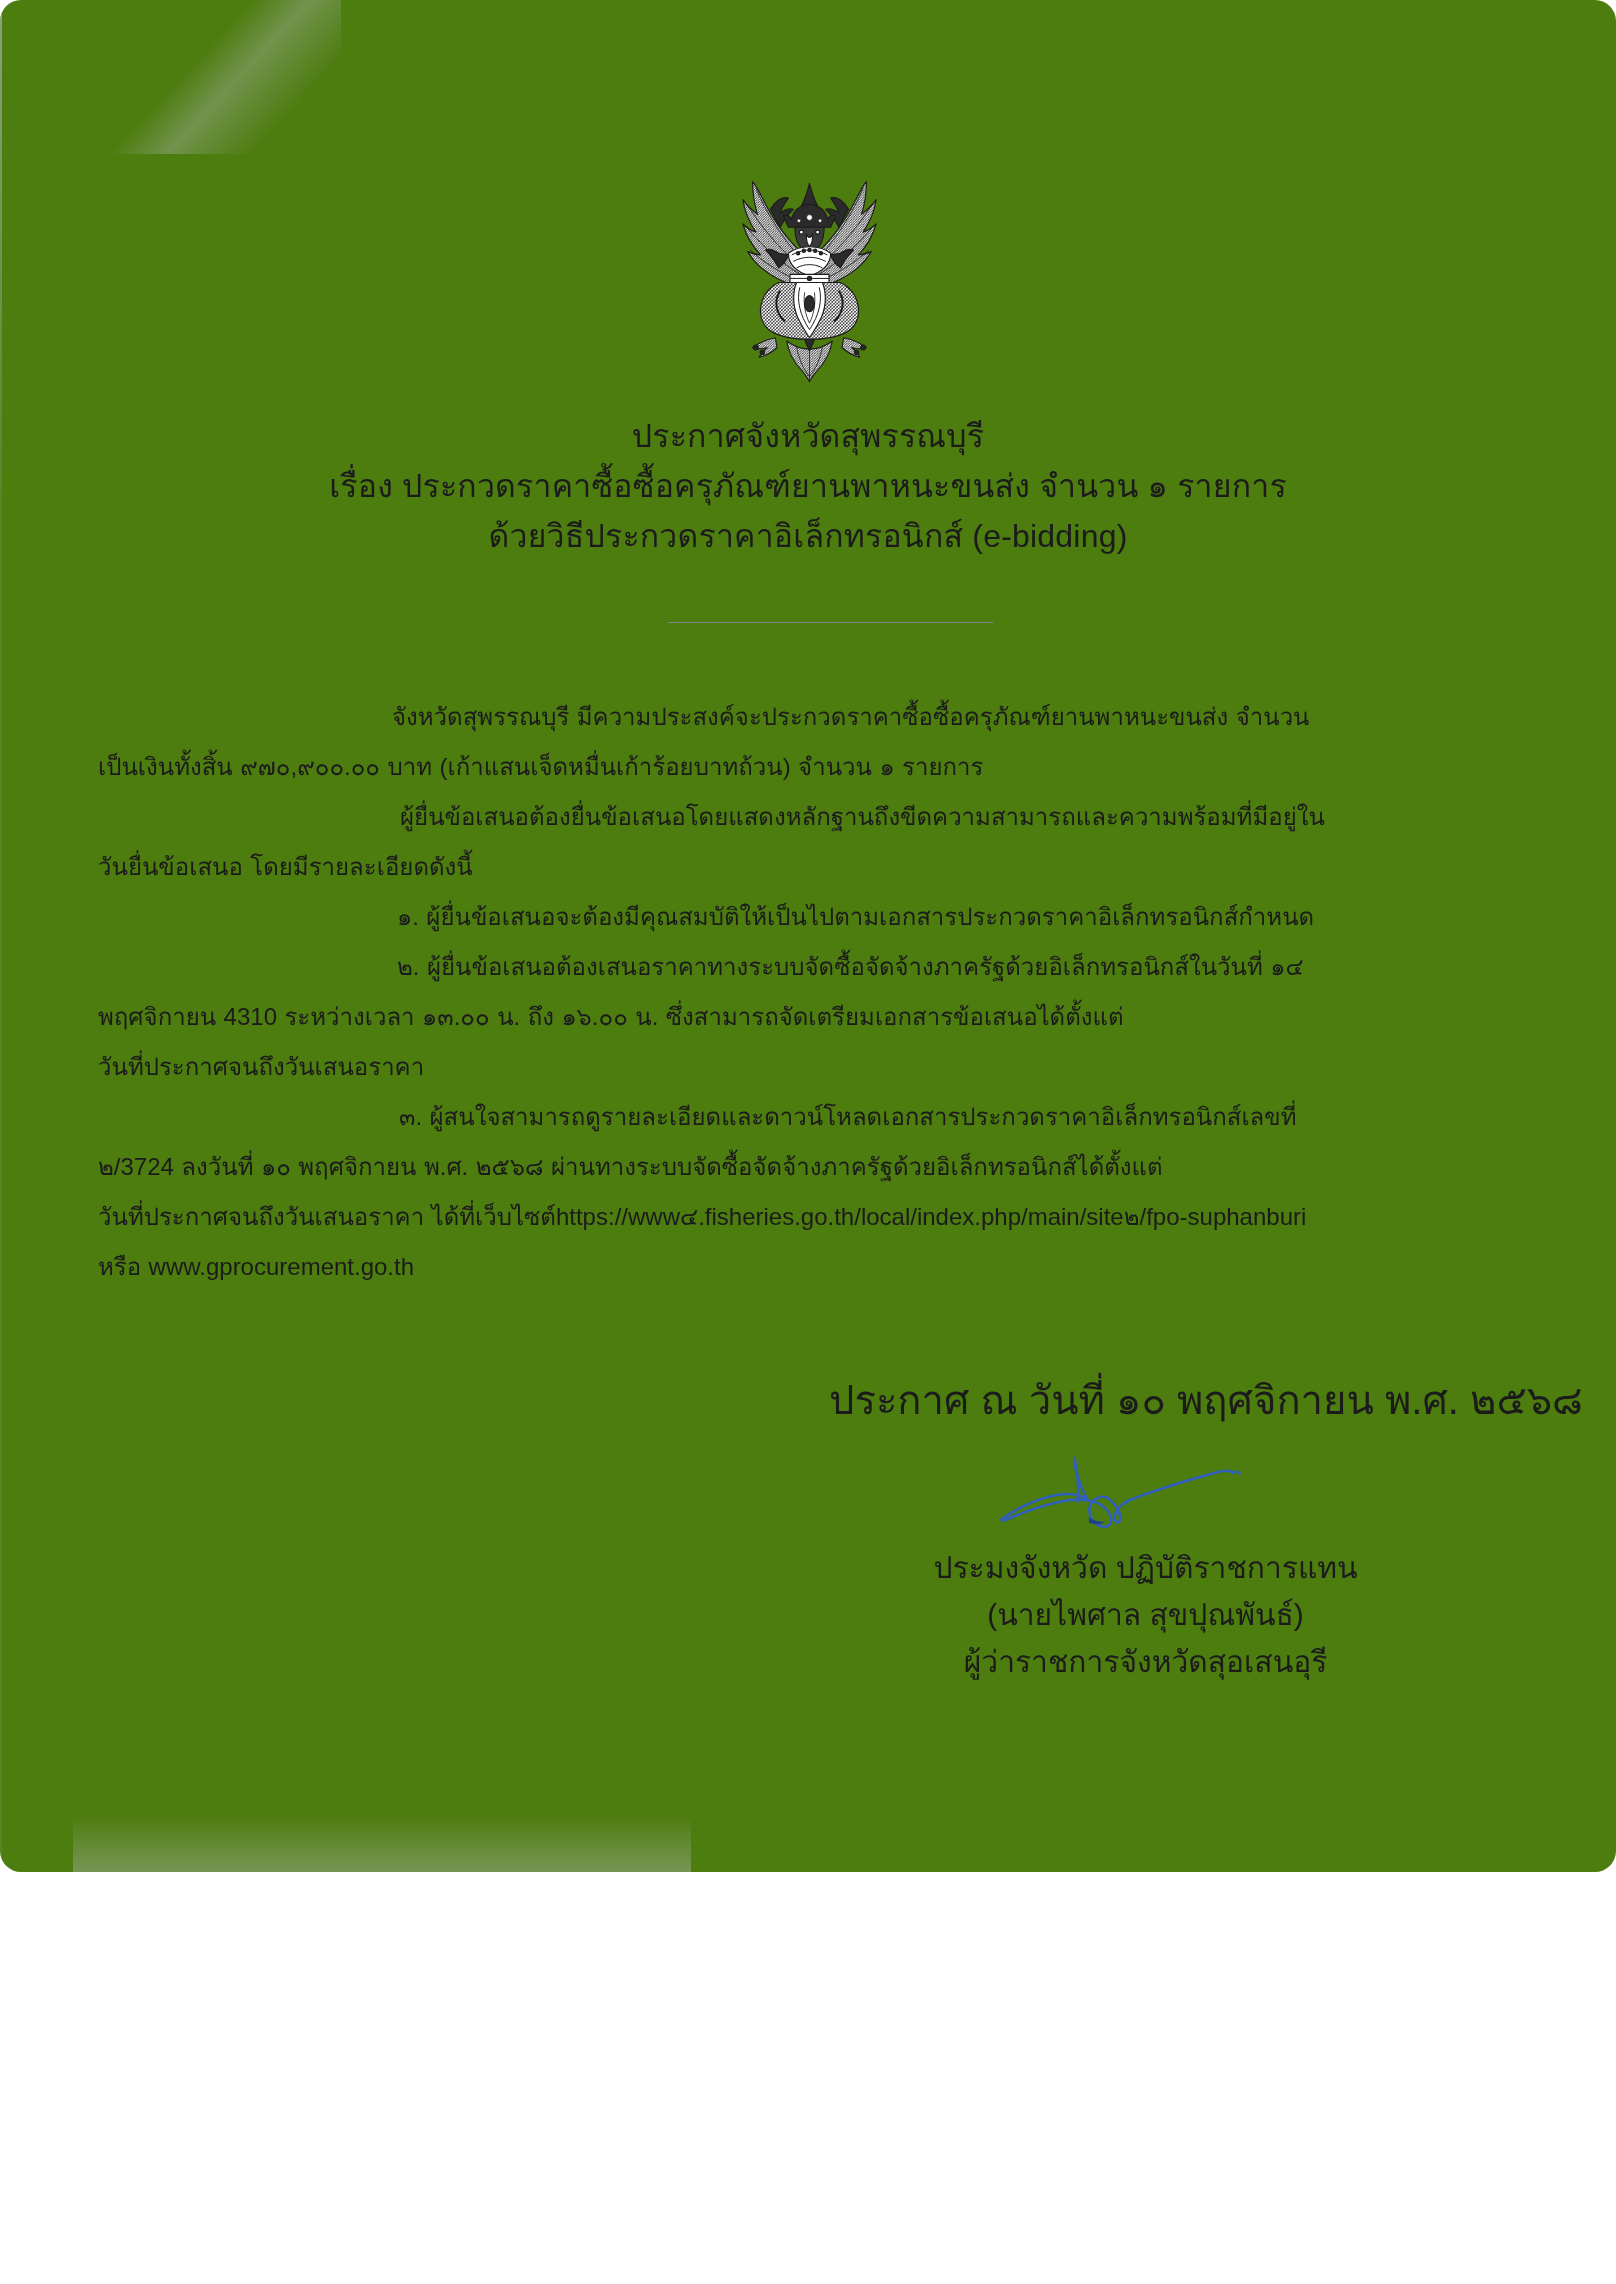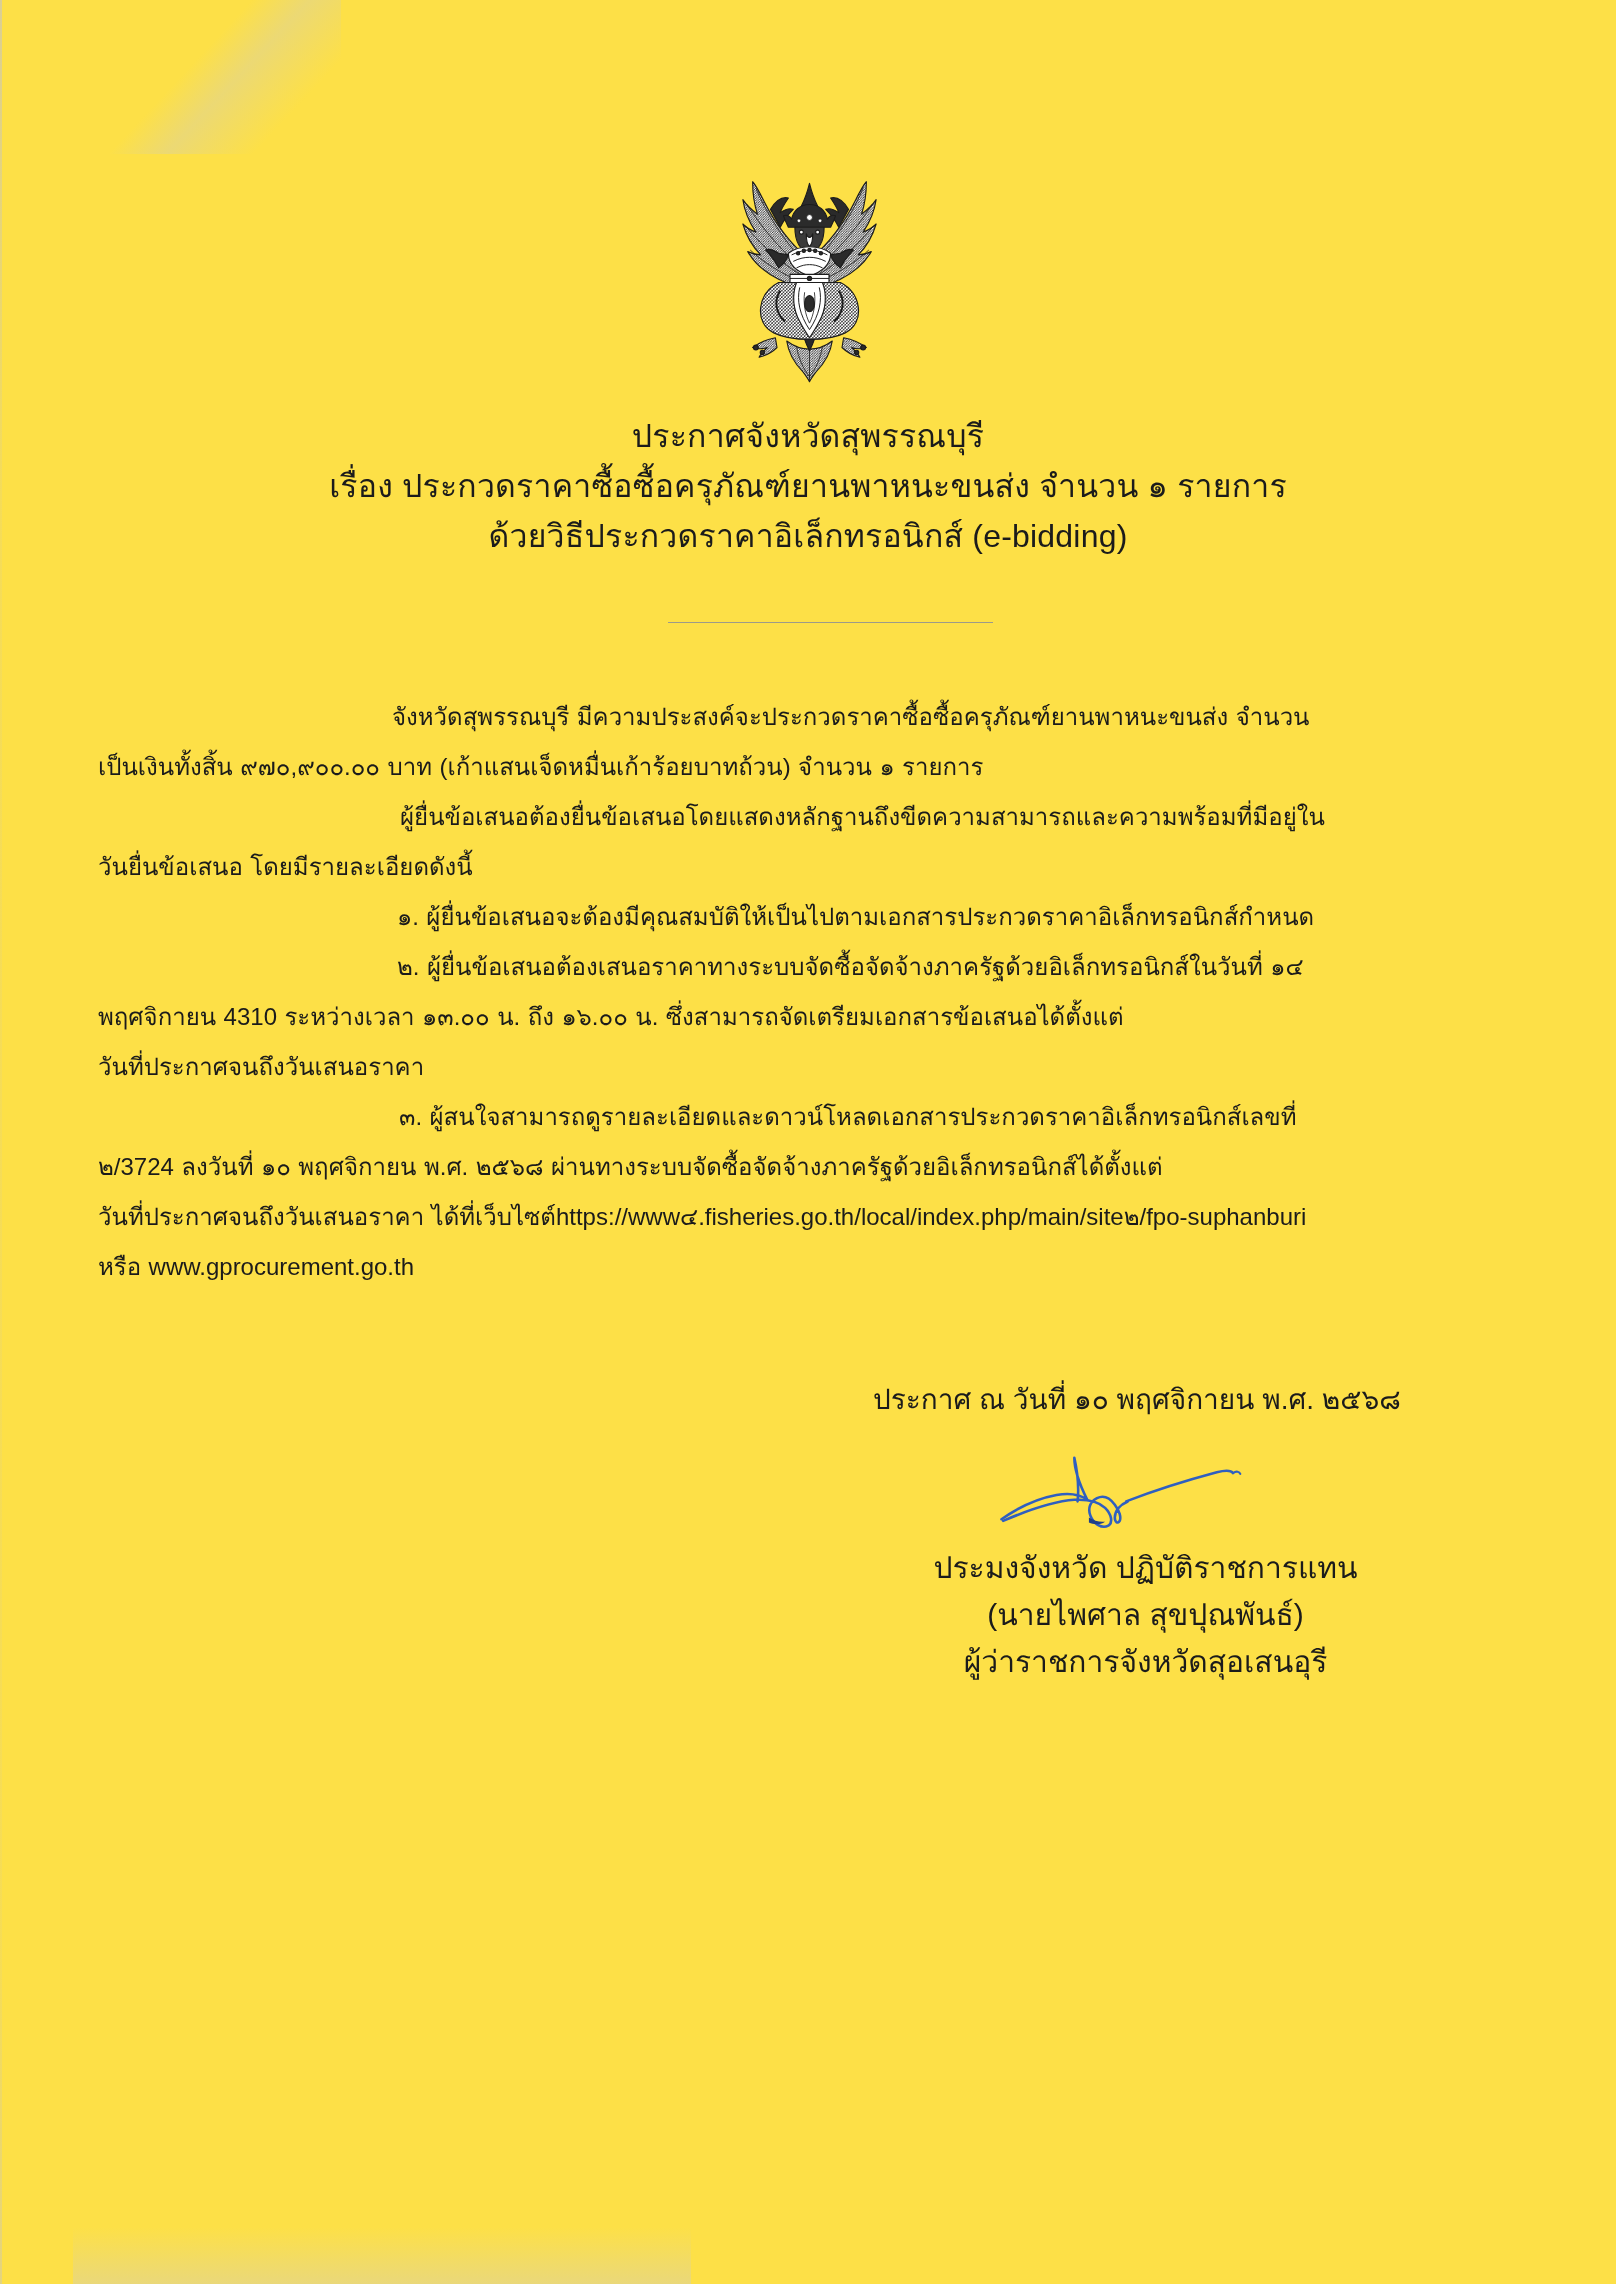--- a/index.html
+++ b/index.html
@@ -4,25 +4,26 @@
 <style>
   html, body {
     margin: 0;
     padding: 0;
     background: #ffffff;
   }
 
   .page {
     position: relative;
     width: 1616px;
-    height: 2284px;
-    background: #fde047;
+    height: 1872px;
+    background: #4d7c0f;
     overflow: hidden;
     font-family: "Liberation Sans", "DejaVu Sans", sans-serif;
     color: #1b1b1b;
+    border-radius: 21px;
   }
 
   
   .scan-shadow-topleft {
     position: absolute;
     left: 0;
     top: 0;
     width: 341px;
     height: 154px;
     background: linear-gradient(133deg,
@@ -108,24 +109,23 @@
   .ln.ind-1 { padding-left: 294px; }
   .ln.ind-2 { padding-left: 302px; }
   .ln.ind-3 { padding-left: 299px; }
   .ln.ind-4 { padding-left: 301px; }
 
   
   .announce-date {
     position: absolute;
     left: 829px;
     top: 1375px;
-    font-size: 28px;
+    font-size: 40px;
     line-height: 50px;
     white-space: nowrap;
-    margin-left: 44px;
   }
 
   
   .signature-ink {
     position: absolute;
     left: 993px;
     top: 1448px;
     width: 276px;
     height: 102px;
   }

